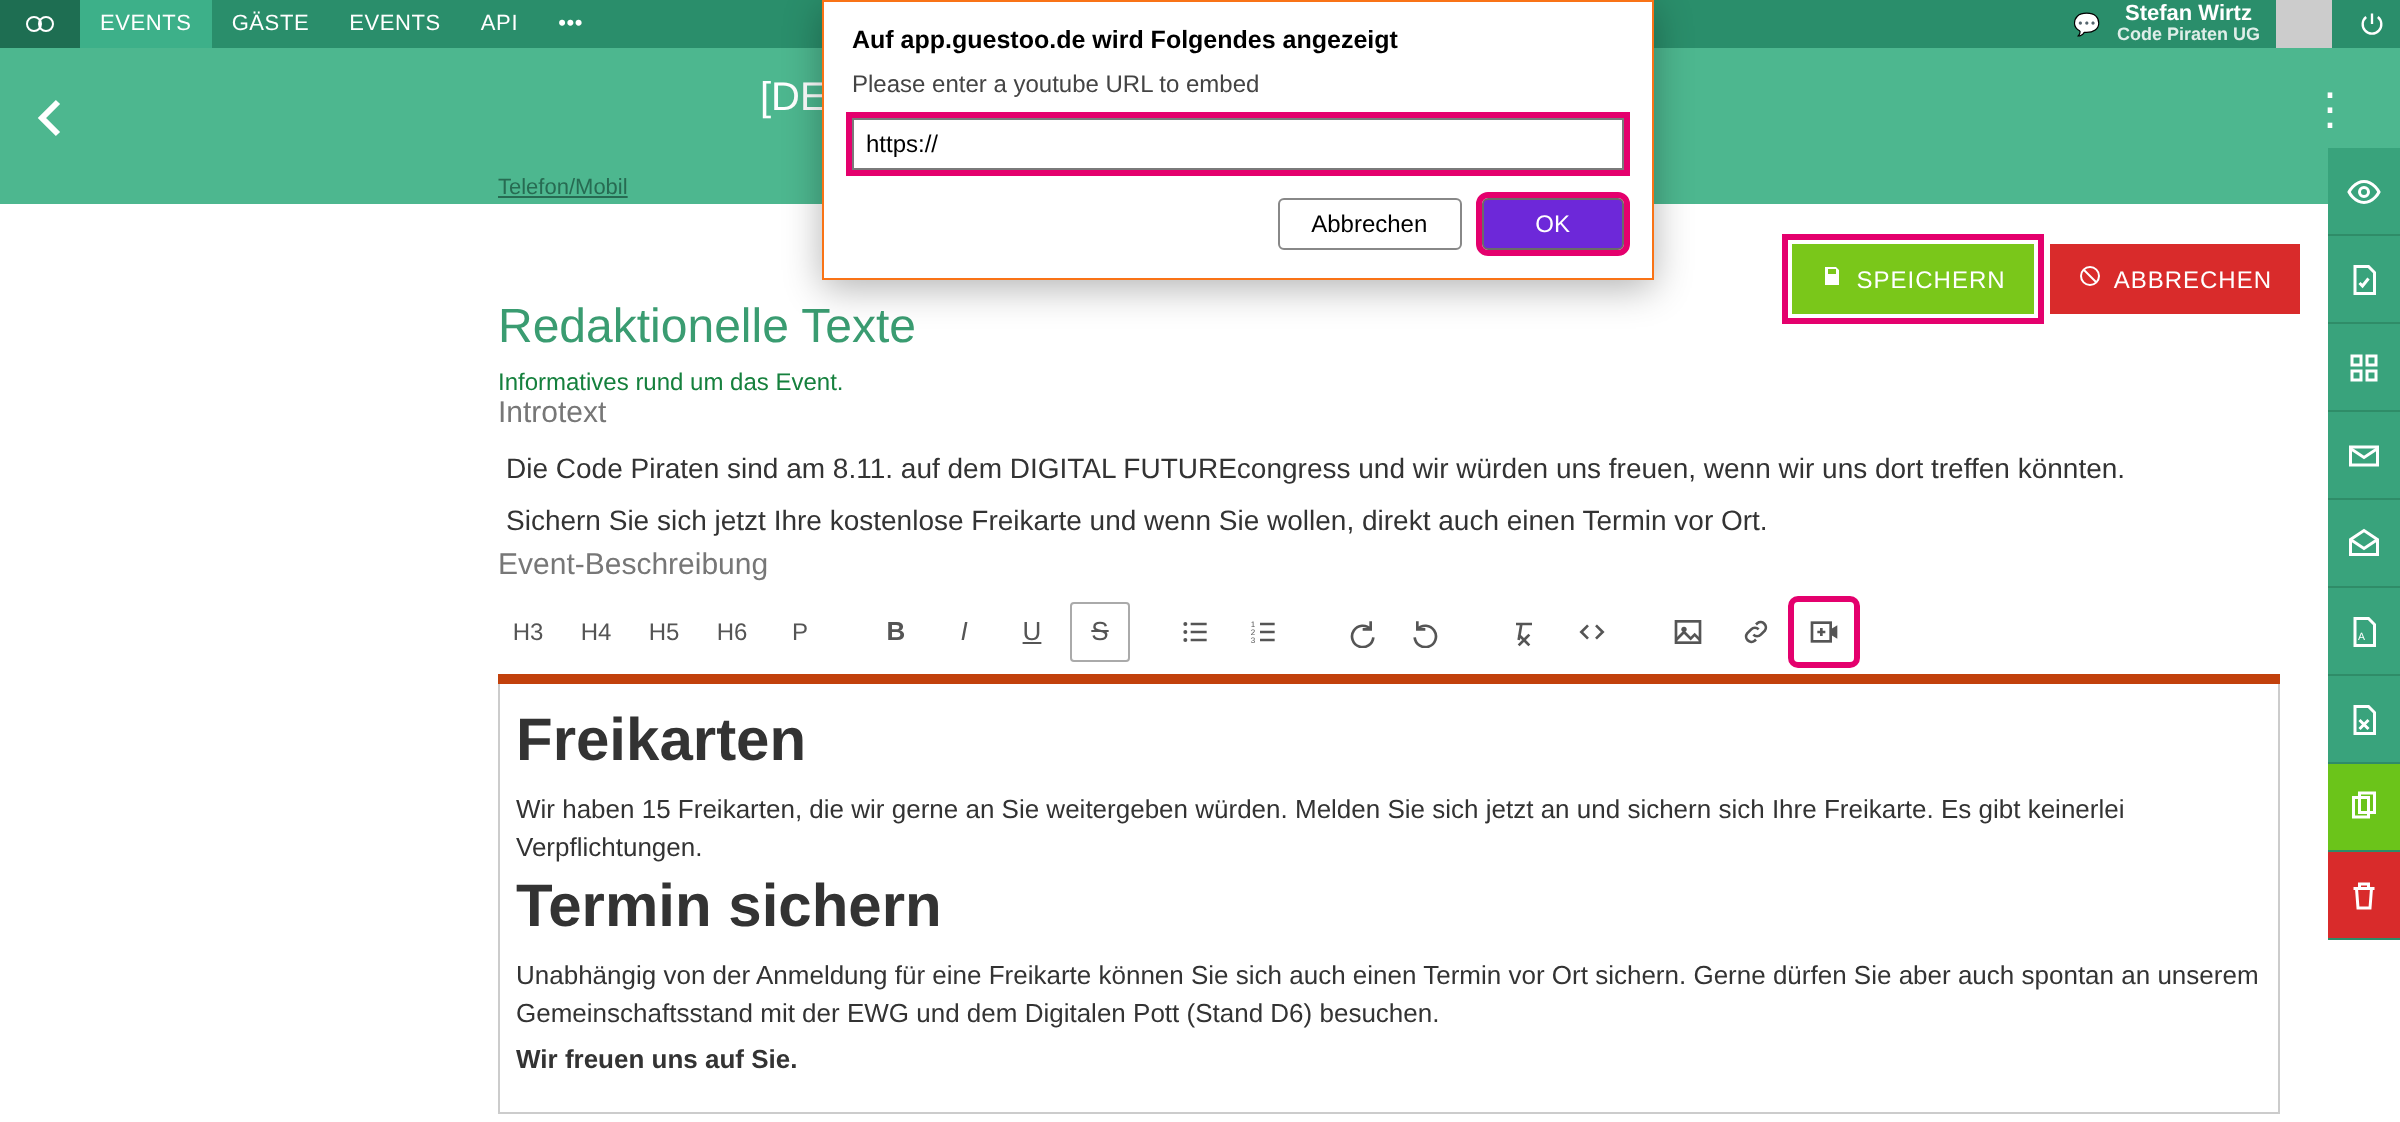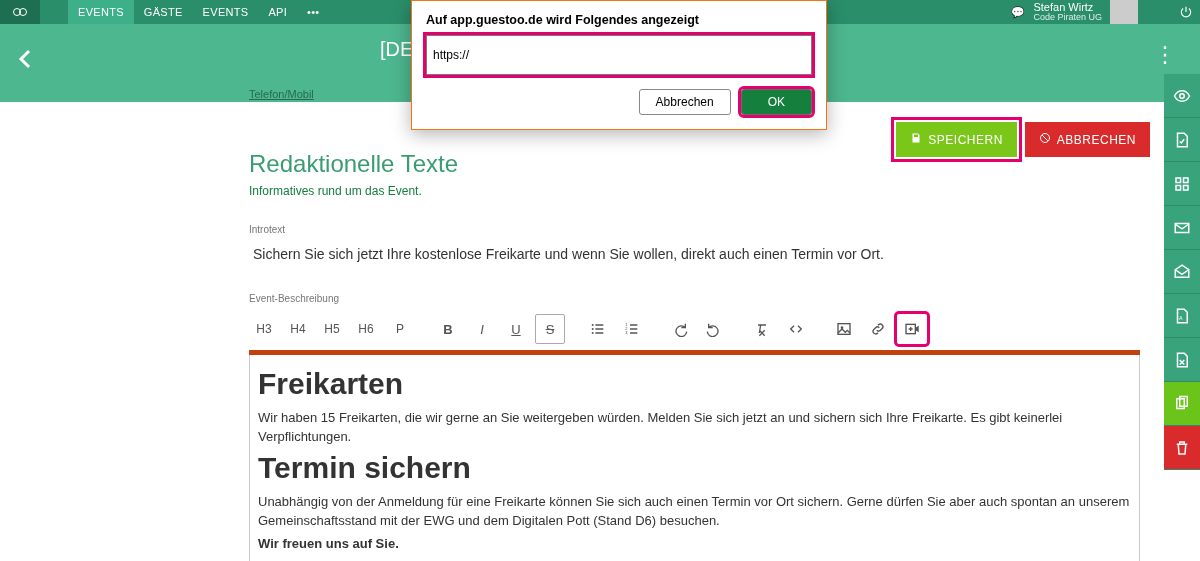--- a/index.html
+++ b/index.html
@@ -1,27 +1,27 @@
 <!DOCTYPE html>
 <html><head>
 <meta charset="utf-8">
 <style>
 * { margin: 0; padding: 0; box-sizing: border-box; font-family: Arial, Helvetica, sans-serif; }
 body { width: 1200px; height: 561px; overflow: hidden; position: relative; background: #fff; }
 
 
-.topbar { height: 24px; background: #2a8e6b; display: flex; align-items: center; color: #fff; font-size: 11px; gap: 28px; }
+.topbar { height: 24px; background: #2a8e6b; display: flex; align-items: center; color: #fff; font-size: 11px; }
 .topbar .logo { width: 40px; height: 24px; background: #1e6e52; display: flex; align-items: center; justify-content: center; }
 .topbar .logo svg { width: 20px; height: 14px; }
 .topbar .nav { display: flex; gap: 0; }
 .topbar .nav .item { padding: 0 10px; height: 24px; display: flex; align-items: center; cursor: pointer; letter-spacing: .3px; }
 .topbar .nav .item.active { background: #3db089; }
 .topbar .spacer { flex: 1; }
 .topbar .user { display: flex; align-items: center; gap: 8px; padding-right: 6px; }
-.topbar .user .name { text-align: left; line-height: 1.1; }
+.topbar .user .name { text-align: center; line-height: 1.1; font-weight: bold; }
 .topbar .user .name small { font-size: 9px; opacity: .85; display: block; }
 .topbar .avatar { width: 28px; height: 28px; background: #ccc; margin-top: 2px; }
 .topbar .power { width: 28px; height: 24px; display: flex; align-items: center; justify-content: center; }
 
 
 .headerband { height: 78px; background: #4db78f; position: relative; }
 .headerband .back { position: absolute; left: 14px; top: 22px; color: #fff; font-size: 28px; cursor: pointer; }
 .headerband .de { position: absolute; left: 380px; top: 14px; color: #fff; font-size: 20px; }
 .headerband .tel { position: absolute; left: 249px; top: 64px; font-size: 11px; color: #276b52; text-decoration: underline; }
 .headerband .dots { position: absolute; right: 24px; top: 28px; color: #fff; font-size: 22px; cursor: pointer; letter-spacing: 0; line-height: 5px; }
@@ -35,44 +35,44 @@
 
 
 .content { position: absolute; left: 249px; right: 60px; top: 120px; }
 .actions { position: absolute; right: 50px; top: 122px; display: flex; gap: 8px; }
 .btn-save { background: #7ac71a; color: #fff; border: none; padding: 10px 14px; font-size: 12px; letter-spacing: .5px; cursor: pointer; display: flex; align-items: center; gap: 6px; }
 .btn-cancel { background: #d92b2b; color: #fff; border: none; padding: 10px 14px; font-size: 12px; letter-spacing: .5px; cursor: pointer; display: flex; align-items: center; gap: 6px; }
 .hl-box { outline: 3px solid #e4006d; outline-offset: 2px; }
 
 .content h2 { color: #3a9c71; font-weight: 400; font-size: 24px; margin-top: 30px; }
 .content .sub { color: #15803d; font-size: 12px; margin-top: 6px; }
-.content .label { color: #777; font-size: 10px; margin-top: 26px; }
+.content .label { color: #777; font-size: 15px; }
 .intro-lines { margin-top: 6px; font-size: 14px; color: #333; line-height: 1.6; }
 .intro-lines p { padding: 2px 4px; }
 
 .toolbar { margin-top: 6px; display: flex; align-items: center; gap: 4px; border-bottom: 5px solid #c2410c; padding: 4px 0 6px 0; }
 .toolbar .tb { min-width: 30px; height: 30px; display: flex; align-items: center; justify-content: center; font-size: 13px; color: #555; cursor: pointer; border-radius: 2px; position: relative; }
 .toolbar .tb.active { border: 1px solid #aaa; }
 .toolbar .tb.hbtn { font-size: 12px; padding: 0 6px; }
 .toolbar .tb.video.hl { outline: 3px solid #e4006d; }
 .toolbar .sep { width: 10px; }
 
 .editor { border: 1px solid #ccc; border-top: none; padding: 10px 8px; font-size: 14px; color: #333; height: 215px; overflow: hidden; }
 .editor h1 { font-size: 30px; font-weight: 700; margin: 2px 0 8px 0; }
 .editor p { margin: 4px 0; font-size: 13px; line-height: 1.45; }
 .editor .bold { font-weight: 700; }
 
 
 .dialog { position: absolute; left: 411px; top: 0; width: 416px; background: #fff; border: 1px solid #f97316; box-shadow: 0 4px 18px rgba(0,0,0,.3); font-size: 12px; }
 .dialog .title { font-weight: 700; padding: 12px 14px 4px 14px; font-size: 12.5px; }
 .dialog .msg { padding: 4px 14px 6px 14px; color: #444; }
-.dialog input { display: block; margin: 4px 14px 10px 14px; width: calc(100% - 28px); height: 40px; border: 1px solid #7a7a7a; padding: 0 6px; font-size: 12px; outline: 3px solid #e4006d; }
+.dialog input { display: block; margin: 4px 14px 10px 14px; width: calc(100% - 28px); height: 26px; border: 1px solid #7a7a7a; padding: 0 6px; font-size: 12px; outline: 3px solid #e4006d; }
 .dialog .btns { display: flex; justify-content: flex-end; gap: 10px; padding: 4px 14px 14px 14px; }
 .dialog .btns button { height: 26px; padding: 0 16px; border: 1px solid #888; border-radius: 3px; background: #fff; font-size: 12px; cursor: pointer; }
-.dialog .btns .ok { background: #15803d; color: #fff; border-color: #6a6a6a; padding: 0 26px; outline: 3px solid #e4006d; }
+.dialog .btns .ok { background: #6d28d9; color: #fff; border-color: #6a6a6a; padding: 0 26px; outline: 3px solid #e4006d; }
 </style>
 </head>
 <body>
 
 <div class="topbar">
   <div class="logo">
     <svg viewBox="0 0 40 24">
         <circle cx="14" cy="12" r="7" fill="none" stroke="#fff" stroke-width="2"></circle>
         <circle cx="26" cy="12" r="7" fill="none" stroke="#fff" stroke-width="2"></circle>
       </svg>
@@ -188,20 +188,21 @@
     <span>ABBRECHEN</span>
   </button>
 </div>
 
 <div class="content">
   <h2>Redaktionelle Texte</h2>
   <div class="sub">Informatives rund um das Event.</div>
 
   <div class="label">Introtext</div>
   <div class="intro-lines">
+    <p>Die Code Piraten sind am 8.11. auf dem DIGITAL FUTUREcongress und wir würden uns freuen, wenn wir uns dort treffen könnten.</p>
     <p>Sichern Sie sich jetzt Ihre kostenlose Freikarte und wenn Sie wollen, direkt auch einen Termin vor Ort.</p>
   </div>
 
   <div class="label">Event-Beschreibung</div>
 
   <div class="toolbar">
     <div class="tb hbtn">H3</div>
     <div class="tb hbtn">H4</div>
     <div class="tb hbtn">H5</div>
     <div class="tb hbtn">H6</div>
@@ -285,18 +286,19 @@
     <p>Wir haben 15 Freikarten, die wir gerne an Sie weitergeben würden. Melden Sie sich jetzt an und sichern sich Ihre Freikarte. Es gibt keinerlei Verpflichtungen.</p>
     <h1>Termin sichern</h1>
     <p>Unabhängig von der Anmeldung für eine Freikarte können Sie sich auch einen Termin vor Ort sichern. Gerne dürfen Sie aber auch spontan an unserem Gemeinschaftsstand mit der EWG und dem Digitalen Pott (Stand D6) besuchen.</p>
     <p class="bold">Wir freuen uns auf Sie.</p>
 
   </div>
 </div>
 
 <div class="dialog">
   <div class="title">Auf app.guestoo.de wird Folgendes angezeigt</div>
+  <div class="msg">Please enter a youtube URL to embed</div>
   <input type="text" value="https://" style="">
   <div class="btns">
     <button>Abbrechen</button>
     <button class="ok">OK</button>
   </div>
 </div>
 
 </body></html>

